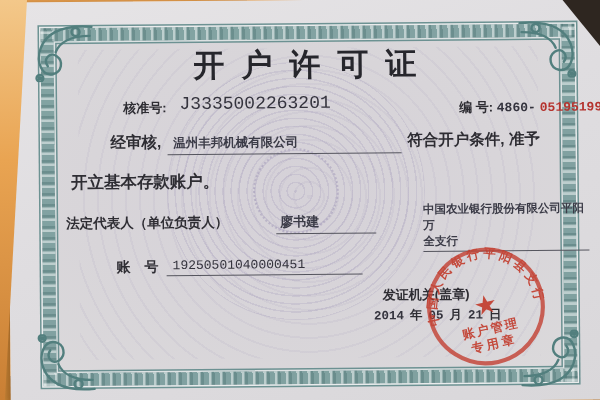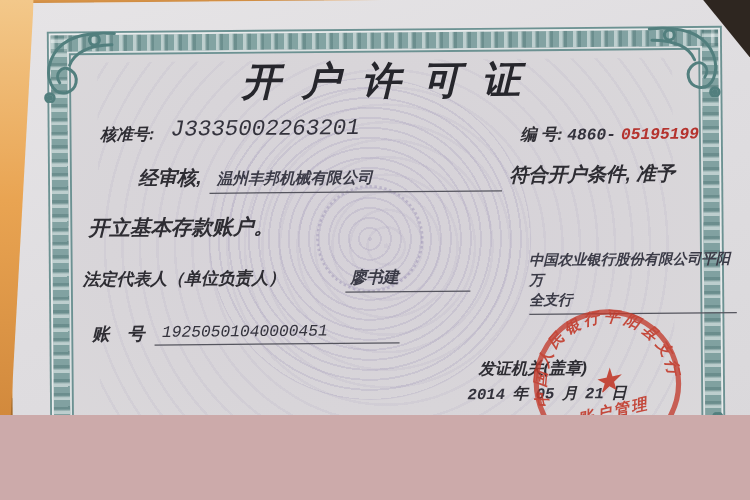--- a/index.html
+++ b/index.html
@@ -1,19 +1,19 @@
 <!DOCTYPE html>
 <html><head>
 <meta charset="utf-8">
 <style>
   * { margin:0; padding:0; box-sizing:border-box; }
   html,body { width:600px; height:400px; overflow:hidden; }
   body { position:relative; font-family:"Liberation Sans", sans-serif; background:#caa; }
 
-  .stage { position:absolute; inset:0; width:600px; height:332px; background:linear-gradient(180deg,#e7a050 0%,#e29a4a 60%,#d8923f 100%); overflow:hidden;font-style:italic; }
+  .stage { position:absolute; inset:0; width:600px; height:400px; background:linear-gradient(180deg,#e7a050 0%,#e29a4a 60%,#d8923f 100%); overflow:hidden; }
 
   
   .desk-left { position:absolute; left:0; top:0; width:27px; height:400px;
     background:linear-gradient(180deg,#f3c88a 0%,#e9a452 40%,#c97f34 100%);
     clip-path:polygon(0 0,100% 0,18% 100%,0 100%); z-index:6; }
   .dark-corner { position:absolute; right:0; top:0; width:52px; height:46px;
     background:#2e2620; clip-path:polygon(28% 0,100% 0,100% 100%); z-index:6; }
 
   
   .paper { position:absolute; left:9px; top:0px; width:594px; height:402px;
@@ -45,21 +45,21 @@
 
   .corner { position:absolute; width:60px; height:60px; z-index:3; }
   .corner svg { width:100%; height:100%; }
   .c-tl { left:26px; top:20px; }
   .c-tr { right:24px; top:20px; transform:scaleX(-1); }
   .c-bl { left:26px; bottom:10px; transform:scaleY(-1); }
   .c-br { right:24px; bottom:10px; transform:scale(-1,-1); }
 
   
   .txt { position:absolute; color:#2e2d33; white-space:nowrap; }
-  .lbl { font-weight:bold; color:#2e2d33; }
+  .lbl { font-weight:bold; color:#2e2d33;margin-left:43px; }
   .fill-serif { font-family:"Liberation Serif", serif; color:#3b3b47; }
   .mono { font-family:"Liberation Mono", monospace; color:#34333d; }
   .uline { display:inline-block; border-bottom:1.5px solid #55555e;margin-left:48px; }
 
   .title { left:0; right:0; top:44px; text-align:center; font-size:31px; font-weight:bold;
     color:#26262c; letter-spacing:17px; text-indent:17px;
     font-family:"Liberation Serif", serif; }
 
   .row-approval { left:72px; top:96px; font-size:13px; }
   .row-approval .mono { font-size:18px; margin-left:13px; position:relative; top:-3px; }

